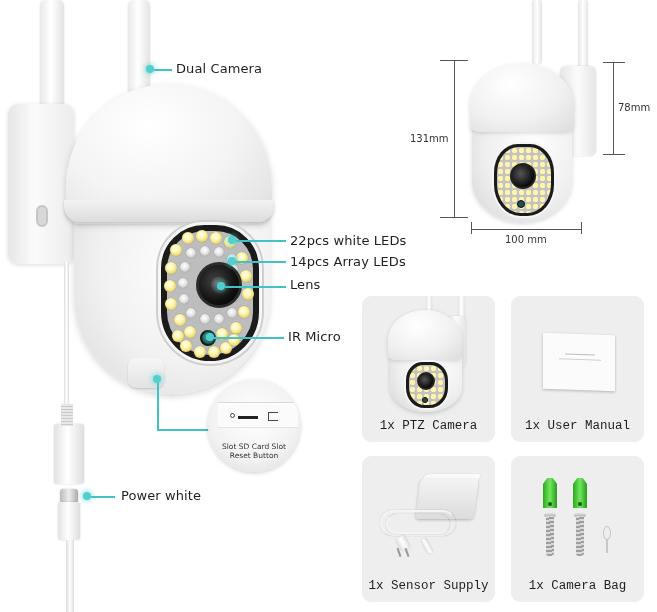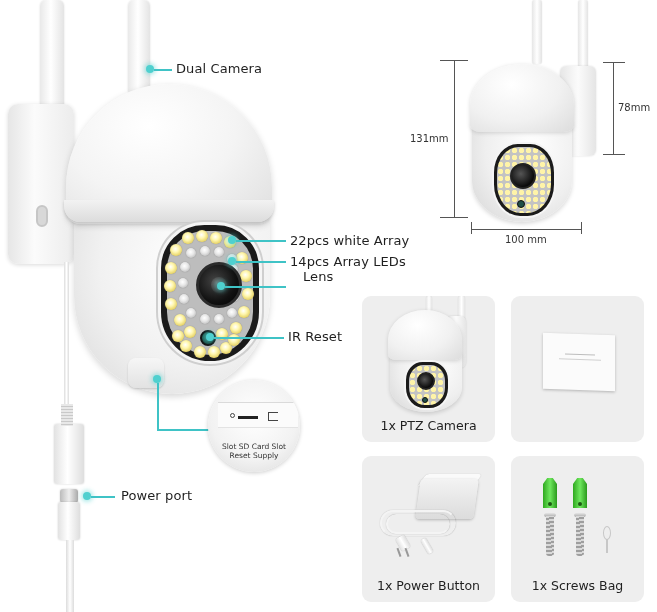--- a/index.html
+++ b/index.html
@@ -56,21 +56,21 @@
   .mini-face { position: absolute; background: #1b1b1b; border-radius: 40% 40% 44% 44%; border: 2px solid #f5f5f5; }
   .mini-face-inner { position: absolute; left: 3px; top: 3px; right: 3px; bottom: 3px; border-radius: 40% 40% 44% 44%; background:
       radial-gradient(circle, #fff4a8 0 2.5px, transparent 3px) 0 0 / 7px 7px, #c3c3c3; }
   .mini-lens { position: absolute; border-radius: 50%; background: radial-gradient(circle at 40% 40%, #555, #0a0a0a 70%); border: 2px solid #222; }
   .mini-ir { position: absolute; border-radius: 50%; background: #1f4f47; border: 1px solid #111; }
   .mini-ant { position: absolute; background: linear-gradient(90deg,#e6e6e6,#fff,#e3e3e3); border-radius: 3px; box-shadow: 0 0 1px rgba(0,0,0,0.2); }
   .mini-mount { position: absolute; background: linear-gradient(90deg,#e6e6e6,#fbfbfb,#e5e5e5); border-radius: 6px; box-shadow: 0 0 2px rgba(0,0,0,0.15); }
 
   
   .card { position: absolute; width: 133px; height: 146px; background: #eeeeee; border-radius: 9px; overflow: hidden; }
-  .card-label { position: absolute; left: 0; bottom: 9px; width: 100%; text-align: center; font-size: 12.5px; color: #1f1f1f; white-space: nowrap; }
+  .card-label { position: absolute; left: 0; bottom: 9px; width: 100%; text-align: center; font-size: 12.5px; color: #1f1f1f; white-space: nowrap; font-family: Liberation Mono, monospace; }
   .manual { position: absolute; left: 32px; top: 38px; width: 72px; height: 56px; background: #fbfbfb; box-shadow: 0 1px 3px rgba(0,0,0,0.25); transform: skewY(2deg); }
   .manual-line { position: absolute; height: 1px; background: #bdbdbd; }
   .psu-box { position: absolute; left: 56px; top: 23px; width: 58px; height: 40px; background: linear-gradient(180deg,#f3f3f3,#dcdcdc); border-radius: 4px; box-shadow: 0 1px 3px rgba(0,0,0,0.25); transform: skewX(-8deg); }
   .psu-top { position: absolute; left: 60px; top: 18px; width: 56px; height: 12px; background: #fafafa; border-radius: 3px 3px 0 0; transform: skewX(-35deg); box-shadow: 0 0 1px rgba(0,0,0,0.2); }
   .cord { position: absolute; border: 2.5px solid #f4f4f4; border-radius: 40px; box-shadow: 0 0 1px rgba(0,0,0,0.35); }
   .plug { position: absolute; width: 10px; height: 14px; background: linear-gradient(90deg,#e2e2e2,#fff,#dedede); border-radius: 2px; box-shadow: 0 0 1px rgba(0,0,0,0.35); }
   .prong { position: absolute; width: 1.5px; height: 9px; background: #999; }
   .anchor { position: absolute; width: 14px; height: 30px; background: linear-gradient(90deg,#2fa81f,#6fe85e 50%,#2a9a1c); clip-path: polygon(30% 0,70% 0,100% 20%,100% 100%,0 100%,0 20%); }
   .anchor-hole { position: absolute; width: 4px; height: 4px; border-radius: 50%; background: #1d5a14; }
   .screw { position: absolute; width: 8px; height: 40px; background: repeating-linear-gradient(170deg,#d9d9d9 0 2px,#9e9e9e 2px 4px); border-radius: 0 0 3px 3px; }
@@ -152,60 +152,60 @@
 
 <div>
   <div class="dot" style="left:146px; top:65px;"></div>
   <div class="line-h" style="left:154px; top:69px; width:18px;"></div>
   <span class="label" style="left:176px; top:61px;">Dual Camera</span>
 </div>
 
 <div>
   <div class="dot" style="left:228px; top:236px;"></div>
   <div class="line-h" style="left:236px; top:240px; width:50px;"></div>
-  <span class="label" style="left:290px; top:233px;">22pcs white Array</span>
+  <span class="label" style="left:290px; top:233px;">22pcs white LEDs</span>
 </div>
 
 <div>
   <div class="dot" style="left:228px; top:257px;"></div>
   <div class="line-h" style="left:236px; top:261px; width:50px;"></div>
   <span class="label" style="left:290px; top:254px;">14pcs Array LEDs</span>
 </div>
 
 <div>
   <div class="dot" style="left:217px; top:282px;"></div>
   <div class="line-h" style="left:225px; top:286px; width:61px;"></div>
-  <span class="label" style="left:290px; top:269px;margin-left:13px;">Lens</span>
+  <span class="label" style="left:290px; top:277px;">Lens</span>
 </div>
 
 <div>
   <div class="dot" style="left:206px; top:333px;"></div>
   <div class="line-h" style="left:214px; top:337px; width:70px;"></div>
-  <span class="label" style="left:288px; top:329px;">IR Reset</span>
+  <span class="label" style="left:288px; top:329px;">IR Micro</span>
 </div>
 
 <div>
   <div class="dot" style="left:153px; top:375px;"></div>
   <div class="line-v" style="left:157px; top:383px; height:47px;"></div>
   <div class="line-h" style="left:157px; top:429px; width:52px;"></div>
 </div>
 
 <div>
   <div class="dot" style="left:83px; top:492px;"></div>
   <div class="line-h" style="left:91px; top:496px; width:24px;"></div>
-  <span class="label" style="left:121px; top:488px;">Power port</span>
+  <span class="label" style="left:121px; top:488px;">Power white</span>
 </div>
 
 <div class="inset">
   <div class="inset-band"></div>
   <div class="reset-hole"></div>
   <div class="sd-slot"></div>
   <div class="usb-port"></div>
   <div class="inset-text" style="top:62px;">Slot SD Card Slot</div>
-  <div class="inset-text" style="top:71px;">Reset Supply</div>
+  <div class="inset-text" style="top:71px;">Reset Button</div>
 </div>
 
 <div>
 
   <div class="dim-line-h" style="left:440px; top:60px; width:28px;"></div>
   <div class="dim-line-v" style="left:454px; top:60px; height:157px;"></div>
   <div class="dim-line-h" style="left:440px; top:217px; width:28px;"></div>
   <span class="dim-text" style="left:410px; top:133px;">131mm</span>
 
   <div class="dim-line-h" style="left:603px; top:62px; width:22px;"></div>
@@ -248,44 +248,45 @@
       <div class="mini-ir" style="left:60px; top:101px; width:6px; height:6px;"></div>
     </div>
     <div class="card-label">1x PTZ Camera</div>
   </div>
 
   <div class="card" style="left:511px; top:296px;">
     <div class="manual">
       <div class="manual-line" style="left:22px; top:20px; width:30px;"></div>
       <div class="manual-line" style="left:16px; top:25px; width:42px; background:#d0d0d0;"></div>
     </div>
+    <div class="card-label">1x User Manual</div>
   </div>
 
   <div class="card" style="left:362px; top:456px;">
     <div>
       <div class="psu-top"></div>
       <div class="psu-box"></div>
       <div class="cord" style="left:18px; top:54px; width:76px; height:26px; border-color:#f4f4f4 transparent transparent #f4f4f4;"></div>
       <div class="cord" style="left:24px; top:58px; width:64px; height:20px; border-color:transparent transparent #f4f4f4 #f4f4f4;"></div>
       <div class="plug" style="left:36px; top:80px; transform:rotate(-30deg);"></div>
       <div class="prong" style="left:36px; top:92px; transform:rotate(-20deg);"></div>
       <div class="prong" style="left:44px; top:92px; transform:rotate(-20deg);"></div>
       <div class="plug" style="left:62px; top:82px; width:6px; height:16px; transform:rotate(-30deg);"></div>
     </div>
-    <div class="card-label">1x Power Button</div>
+    <div class="card-label">1x Sensor Supply</div>
   </div>
 
   <div class="card" style="left:511px; top:456px;">
     <div>
       <div class="anchor" style="left:32px; top:22px;"></div>
       <div class="anchor-hole" style="left:37px; top:46px;"></div>
       <div class="anchor" style="left:62px; top:22px;"></div>
       <div class="anchor-hole" style="left:67px; top:46px;"></div>
       <div class="screw-head" style="left:33px; top:56px;"></div>
       <div class="screw" style="left:35px; top:60px;"></div>
       <div class="screw-head" style="left:63px; top:56px;"></div>
       <div class="screw" style="left:65px; top:60px;"></div>
       <div class="pin-ring" style="left:92px; top:70px;"></div>
       <div class="pin-stick" style="left:95px; top:83px;"></div>
     </div>
-    <div class="card-label">1x Screws Bag</div>
+    <div class="card-label">1x Camera Bag</div>
   </div>
 </div>
 
 </body></html>

